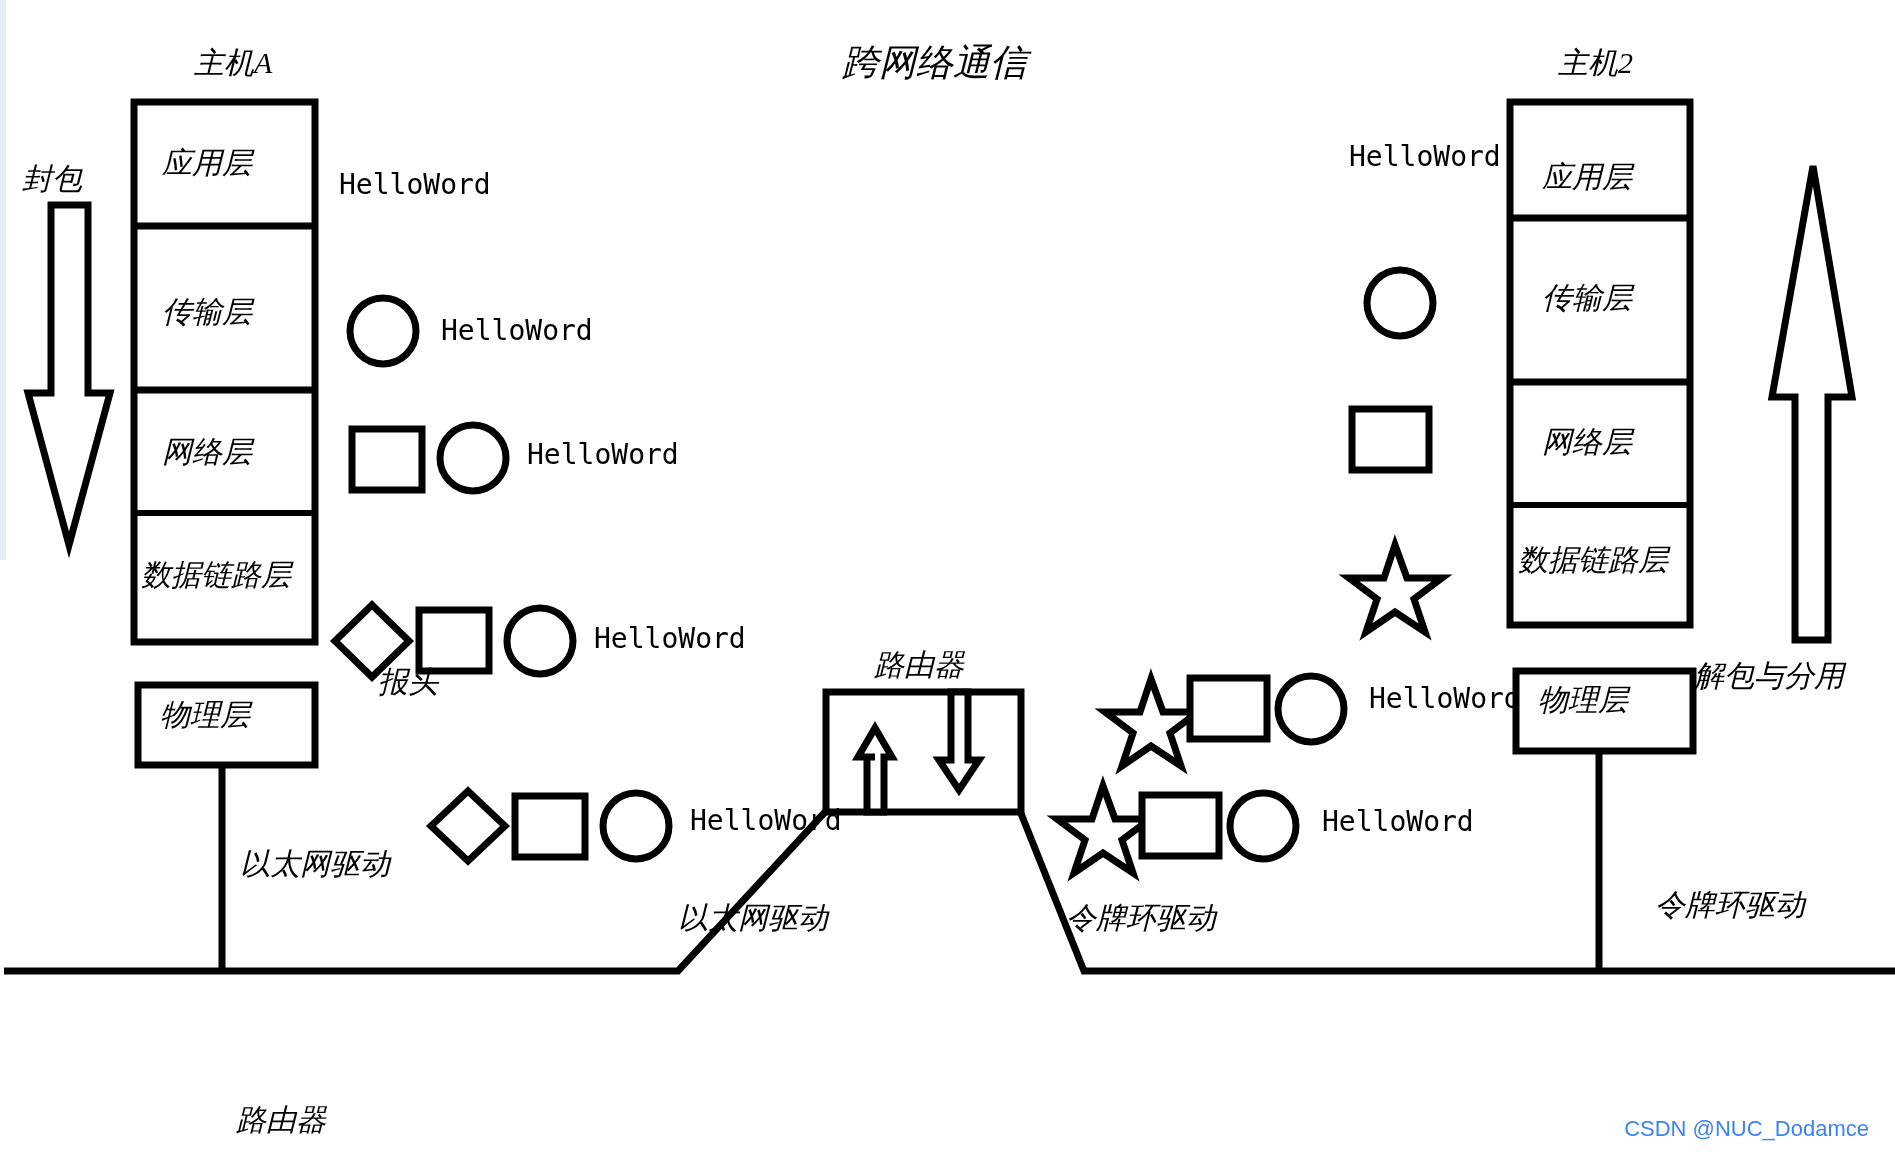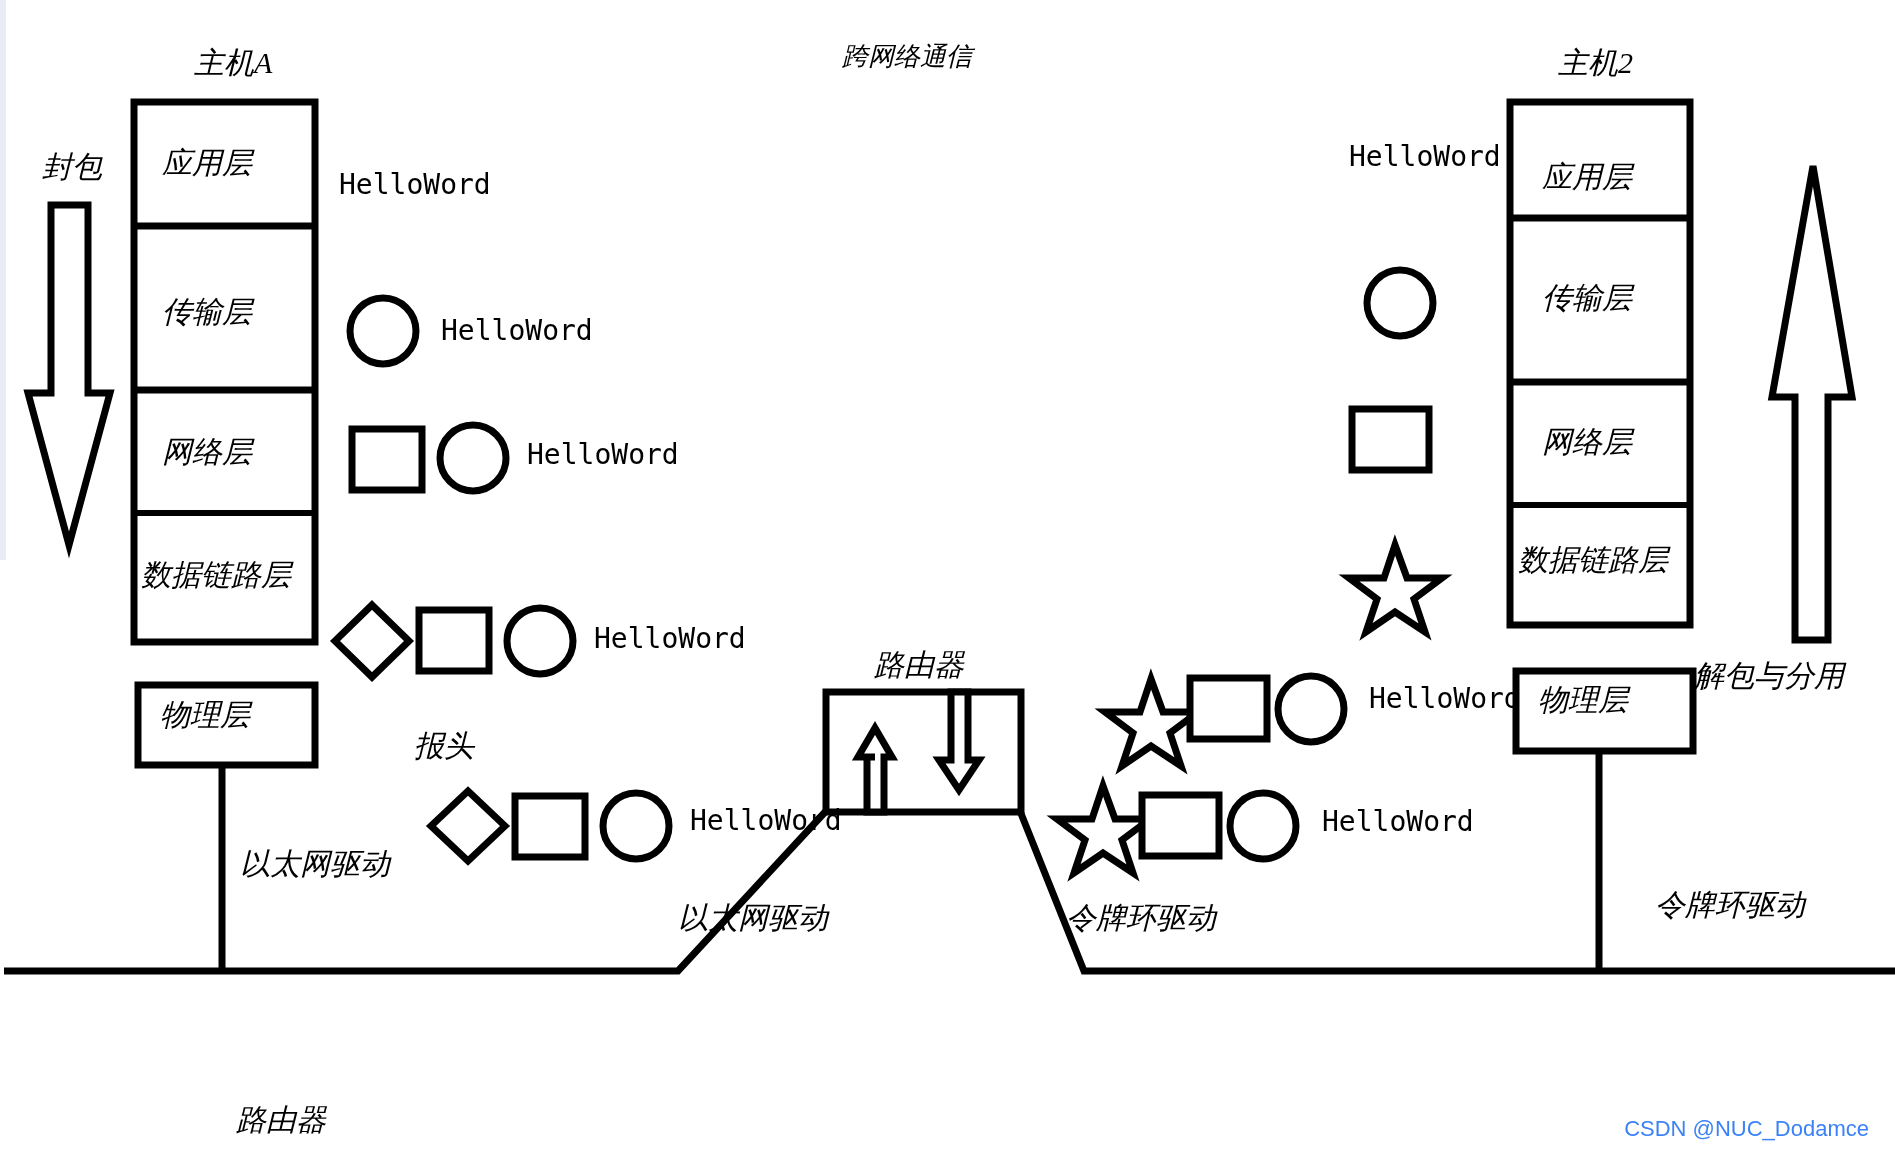--- a/index.html
+++ b/index.html
@@ -126,39 +126,39 @@
 
     <g stroke="#000" stroke-width="7" fill="none" stroke-linejoin="miter" stroke-linecap="butt">
 
       <path d="M 4 971 L 678 971 L 826 811"></path>
 
       <path d="M 1020 811 L 1084 971 L 1895 971"></path>
     </g>
 
   </svg>
 
-  <div class="lbl cn" style="left:842px; top:44px; font-size:26px;">跨网络通信</div>
+  <div class="lbl cn" style="left:842px; top:44px; font-size:37px;">跨网络通信</div>
 
   <div class="lbl cn" style="left:194px; top:48px;">主机A</div>
 
   <div class="lbl cn" style="left:162px; top:148px;">应用层</div>
   <div class="lbl cn" style="left:162px; top:297px;">传输层</div>
   <div class="lbl cn" style="left:162px; top:437px;">网络层</div>
   <div class="lbl cn" style="left:141px; top:560px;">数据链路层</div>
   <div class="lbl cn" style="left:160px; top:700px;">物理层</div>
 
-  <div class="lbl cn" style="left:22px; top:152px;margin-left:20px;">封包</div>
+  <div class="lbl cn" style="left:22px; top:164px;">封包</div>
 
   <div class="lbl mono" style="left:339px; top:171px;">HelloWord</div>
   <div class="lbl mono" style="left:441px; top:317px;">HelloWord</div>
   <div class="lbl mono" style="left:527px; top:441px;">HelloWord</div>
   <div class="lbl mono" style="left:594px; top:625px;">HelloWord</div>
   <div class="lbl mono" style="left:690px; top:807px;">HelloWord</div>
 
-  <div class="lbl cn" style="left:378px; top:731px;margin-left:36px;">报头</div>
+  <div class="lbl cn" style="left:378px; top:667px;">报头</div>
 
   <div class="lbl cn" style="left:240px; top:849px;">以太网驱动</div>
   <div class="lbl cn" style="left:678px; top:903px;">以太网驱动</div>
   <div class="lbl cn" style="left:1066px; top:903px;">令牌环驱动</div>
   <div class="lbl cn" style="left:1655px; top:890px;">令牌环驱动</div>
 
   <div class="lbl cn" style="left:874px; top:650px;">路由器</div>
   <div class="lbl cn" style="left:236px; top:1105px;">路由器</div>
 
   <div class="lbl mono" style="left:1349px; top:143px;">HelloWord</div>

